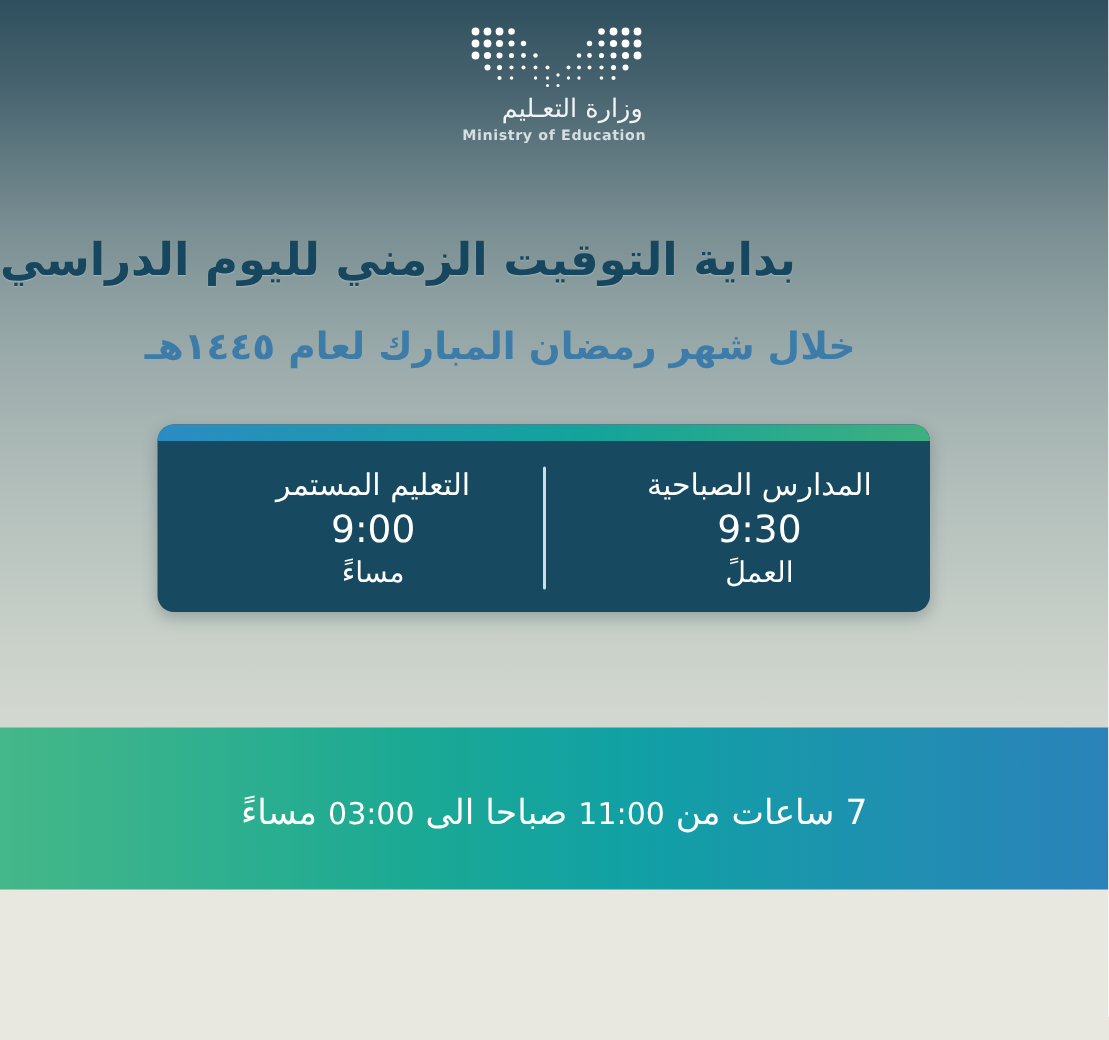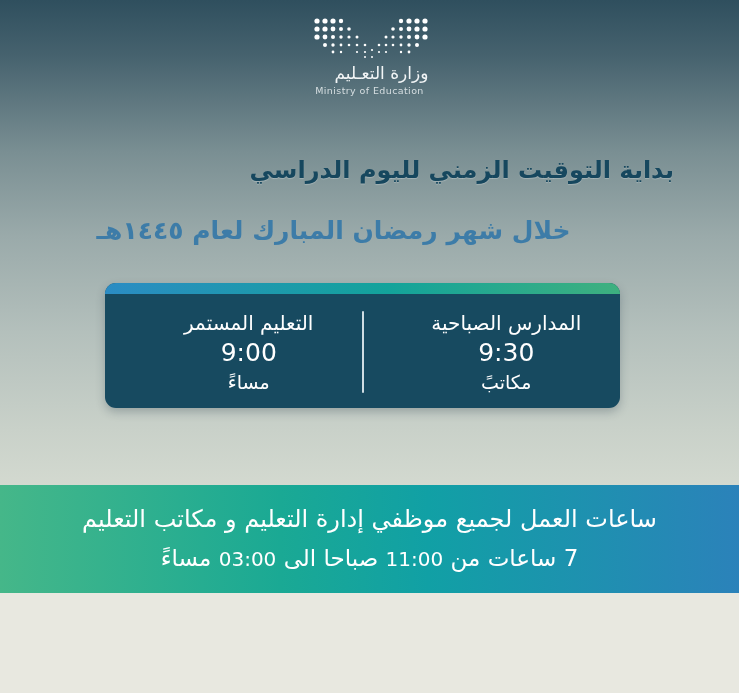--- a/index.html
+++ b/index.html
@@ -60,31 +60,31 @@
     font-weight: 400;
     line-height: 1.1;
     padding-left: 24px;
   }
   .logo-en {
     margin-top: 2px;
     font-size: 9.5px;
     letter-spacing: 0.4px;
     color: #d6dee1;
     direction: ltr;
-    font-weight: 400;
+    font-weight: 700;
   }
 
   
   .headline {
     position: absolute;
     left: 0;
     top: 155px;
     width: 674px;
-    text-align: right;
-    font-size: 24px;
+    text-align: left;
+    font-size: 30px;
     font-weight: bold;
     letter-spacing: 0.5px;
     color: #16475e;
     line-height: 1.25;
     text-shadow: 0 1px 1px rgba(255,255,255,0.25);
   }
   .subheadline {
     position: absolute;
     left: 0;
     top: 215px;
@@ -275,33 +275,32 @@
 
   <div class="headline">بداية التوقيت الزمني لليوم الدراسي</div>
   <div class="subheadline">خلال شهر رمضان المبارك لعام ١٤٤٥هـ</div>
 
   <div class="card">
     <div class="card-accent"></div>
     <div class="card-body">
       <div class="card-col">
         <div class="col-title">المدارس الصباحية</div>
         <div class="col-time">9:30</div>
-        <div class="col-period">مكاتبً</div>
+        <div class="col-period">العملً</div>
       </div>
       <div class="card-col">
         <div class="col-title">التعليم المستمر</div>
         <div class="col-time">9:00</div>
         <div class="col-period">مساءً</div>
       </div>
     </div>
     <div class="card-divider"></div>
   </div>
 
   <div class="banner">
-    <div class="banner-line1">ساعات العمل لجميع موظفي إدارة التعليم و مكاتب التعليم</div>
     <div class="banner-line2">
       <span>7 ساعات من</span>
       <span class="num">11:00</span>
       <span>صباحا الى</span>
       <span class="num">03:00</span>
       <span>مساءً</span>
     </div>
   </div>
 
 </div>

